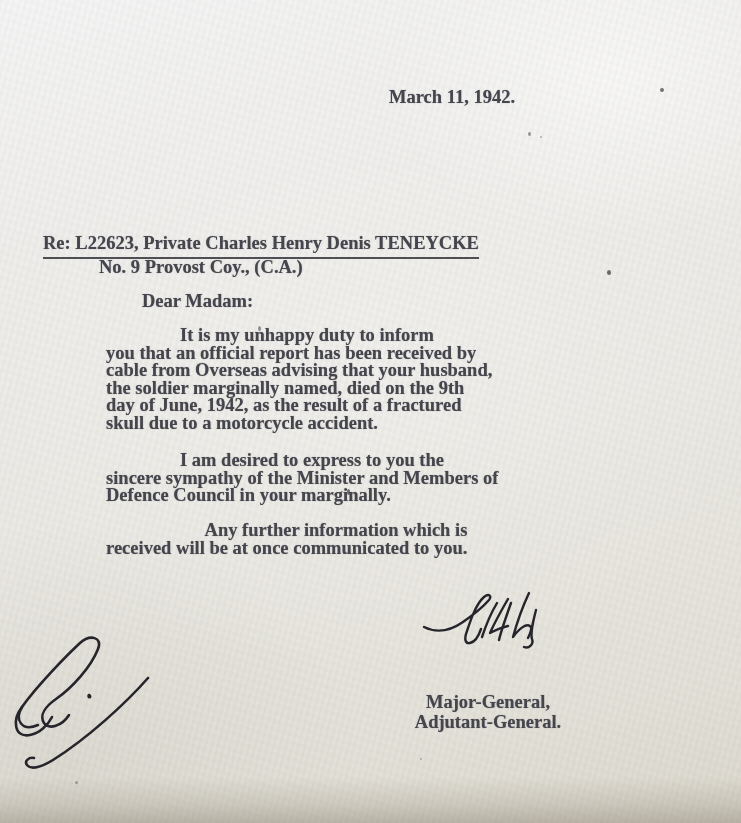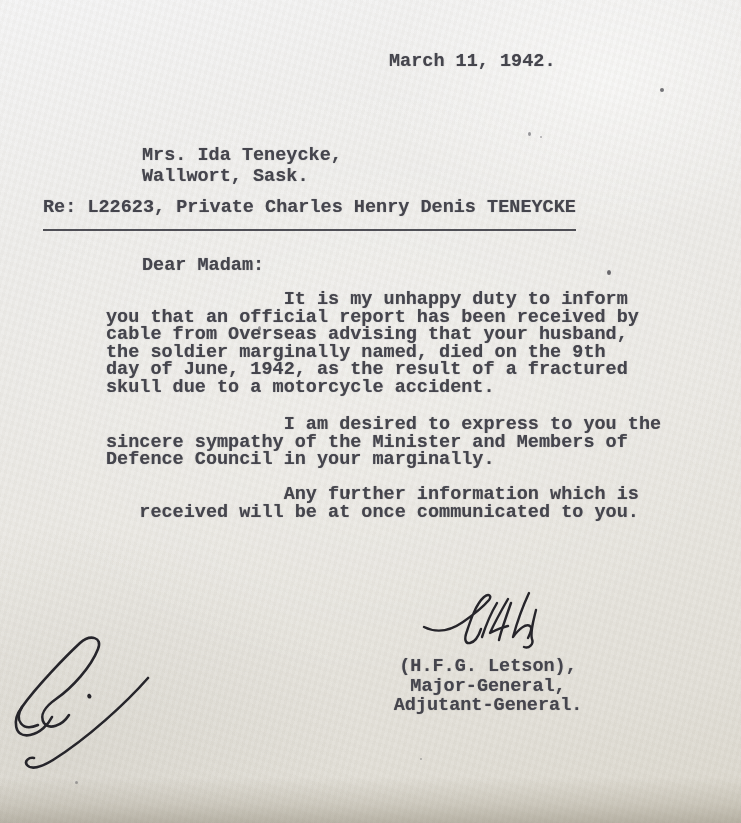--- a/index.html
+++ b/index.html
@@ -19,54 +19,55 @@
     background:
       repeating-linear-gradient(105deg, rgba(205,202,193,0.09) 0 3px, rgba(246,246,244,0.09) 3px 6px),
       repeating-linear-gradient(17deg, rgba(212,209,200,0.06) 0 4px, rgba(250,250,248,0.06) 4px 8px);
   }
   .bottom-shade{
     position:absolute;left:0;right:0;bottom:0;height:46px;pointer-events:none;
     background:linear-gradient(rgba(150,143,125,0), rgba(150,143,125,0.25) 60%, rgba(132,125,107,0.42));
   }
   .tw{
     position:absolute;
-    font-family:Liberation Mono, monospace;
+    font-family:Liberation Serif, serif;
     font-weight:700;
     font-size:18.5px;
     line-height:17.5px;
     color:var(--ink,#45454d);
     text-shadow:0 0 1px rgba(69,69,77,0.55);
     white-space:pre;
+    margin-top:36px;
   }
   .date{left:389px;top:53px;}
   .address{left:142px;top:145px;line-height:21px;}
   .subject{left:43px;top:199px;}
-  .subject .u{border-bottom:2.5px solid rgba(61,61,69,0.9);padding-bottom:12px;display:inline-block;}
+  .subject .u{border-bottom:2.5px solid rgba(61,61,69,0.9);padding-bottom:4px;display:inline-block;}
   .subject2{left:99px;top:223px;}
   .salutation{left:142px;top:257px;}
   .p1{left:106px;top:291px;}
   .p2{left:106px;top:416px;}
   .p3{left:106px;top:486px;text-align:right;}
   .closing{left:404px;top:547px;}
   .signoff{left:384px;top:657px;width:208px;text-align:center;line-height:19.5px;}
   .speck{position:absolute;background:#3c3c43;border-radius:50%;}
   svg{position:absolute;overflow:visible;}
   svg path{fill:none;stroke:var(--pen,#26252b);stroke-linecap:round;stroke-linejoin:round;}
 </style>
 </head>
 <body>
 
 <div class="paper">
   <div class="texture"></div>
 
   <div class="tw date">March 11, 1942.</div>
 
-  <div class="tw address"><div>Mrs. Ida Teneycke,</div><div>Wallwort, Sask.</div></div>
 
   <div class="tw subject"><span class="u">Re: L22623, Private Charles Henry Denis TENEYCKE</span></div>
+  <div class="tw subject2">No. 9 Provost Coy., (C.A.)</div>
 
   <div class="tw salutation">Dear Madam:</div>
 
   <div class="tw p1">                It is my unhappy duty to inform
 you that an official report has been received by
 cable from Overseas advising that your husband,
 the soldier marginally named, died on the 9th
 day of June, 1942, as the result of a fractured
 skull due to a motorcycle accident.</div>
   <div class="tw p2">                I am desired to express to you the
@@ -78,21 +79,21 @@
 
   <svg style="left:420px;top:578px;width:160px;height:84px" viewBox="0 0 160 84">
     <path stroke-width="2.4" d="M4,49 C16,55 30,53 43,44 C53,37 63,29 69,22 C72,18 69,15 64,19 C56,26 51,41 47,53 C44,61 45,66 50,65 C55,64 59,57 61,51"></path>
     <path stroke-width="2.4" d="M62,59 C66,47 71,35 77,25"></path>
     <path stroke-width="2.4" d="M88,21 C81,33 74,46 70,55 C76,52 83,49 88,48"></path>
     <path stroke-width="2.4" d="M91,25 C86,39 81,53 79,62"></path>
     <path stroke-width="2.4" d="M109,15 C102,30 96,48 93,59 C99,51 106,45 110,48 C113,50 110,56 108,60"></path>
     <path stroke-width="2.4" d="M116,32 C113,44 110,55 112,61 C114,66 109,71 104,69"></path>
   </svg>
 
-  <div class="tw signoff"><div>(H.F.G. Letson),</div><div>Major-General,</div><div>Adjutant-General.</div></div>
+  <div class="tw signoff"><div>Major-General,</div><div>Adjutant-General.</div></div>
 
   <svg style="left:8px;top:630px;width:155px;height:150px" viewBox="0 0 155 150">
     <path stroke-width="2.6" d="M30,95 C14,102 6,90 14,77 C28,57 58,26 72,13 C82,4 95,7 90,19 C83,37 64,58 48,69 C38,76 31,85 36,93 C41,100 54,96 61,85"></path>
     <path stroke-width="2.6" d="M14,77 C4,90 6,108 22,105 C32,103 40,95 44,87"></path>
     <path stroke-width="2.6" d="M81,65 C82,65.5 82.5,66.5 82,67 C81.5,67.5 80.5,67 80.5,66 C80.5,65.3 81,65 81,65"></path>
     <path stroke-width="2.6" d="M140,48 C118,73 80,108 45,130 C35,136 24,141 19,135 C16,131 21,127 26,128"></path>
   </svg>
 
   <div class="speck" style="left:660px;top:88px;width:4px;height:4px;opacity:.7"></div>
   <div class="speck" style="left:607px;top:270px;width:4px;height:5px;opacity:.75"></div>

